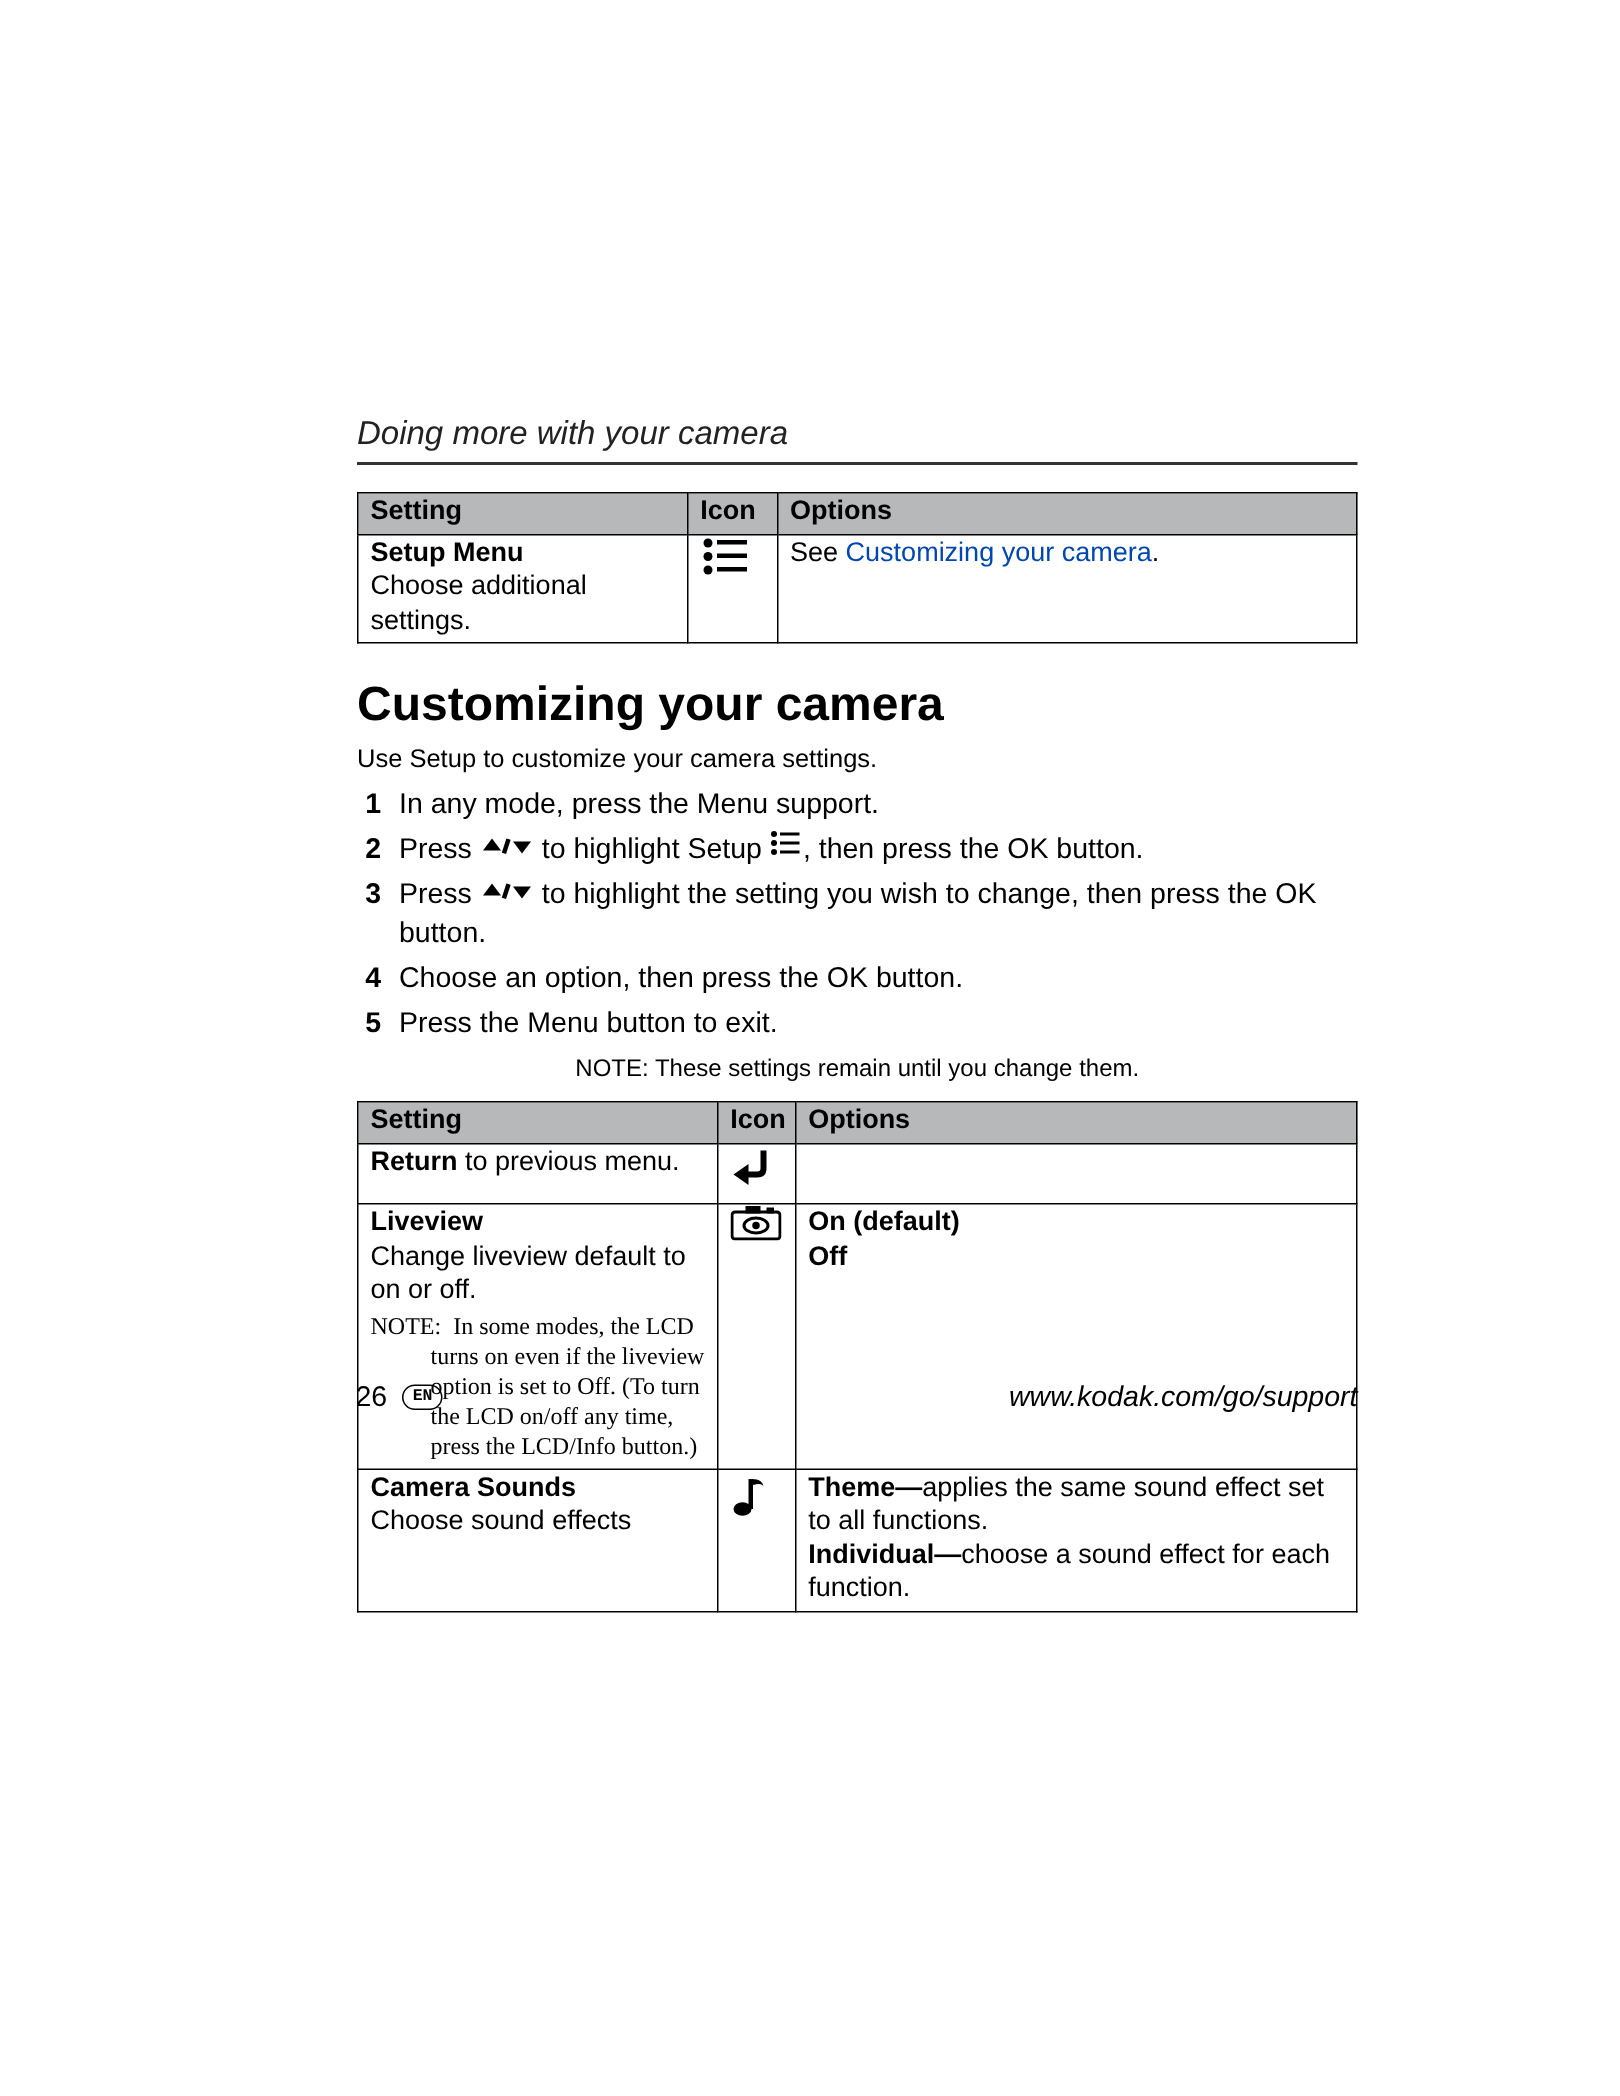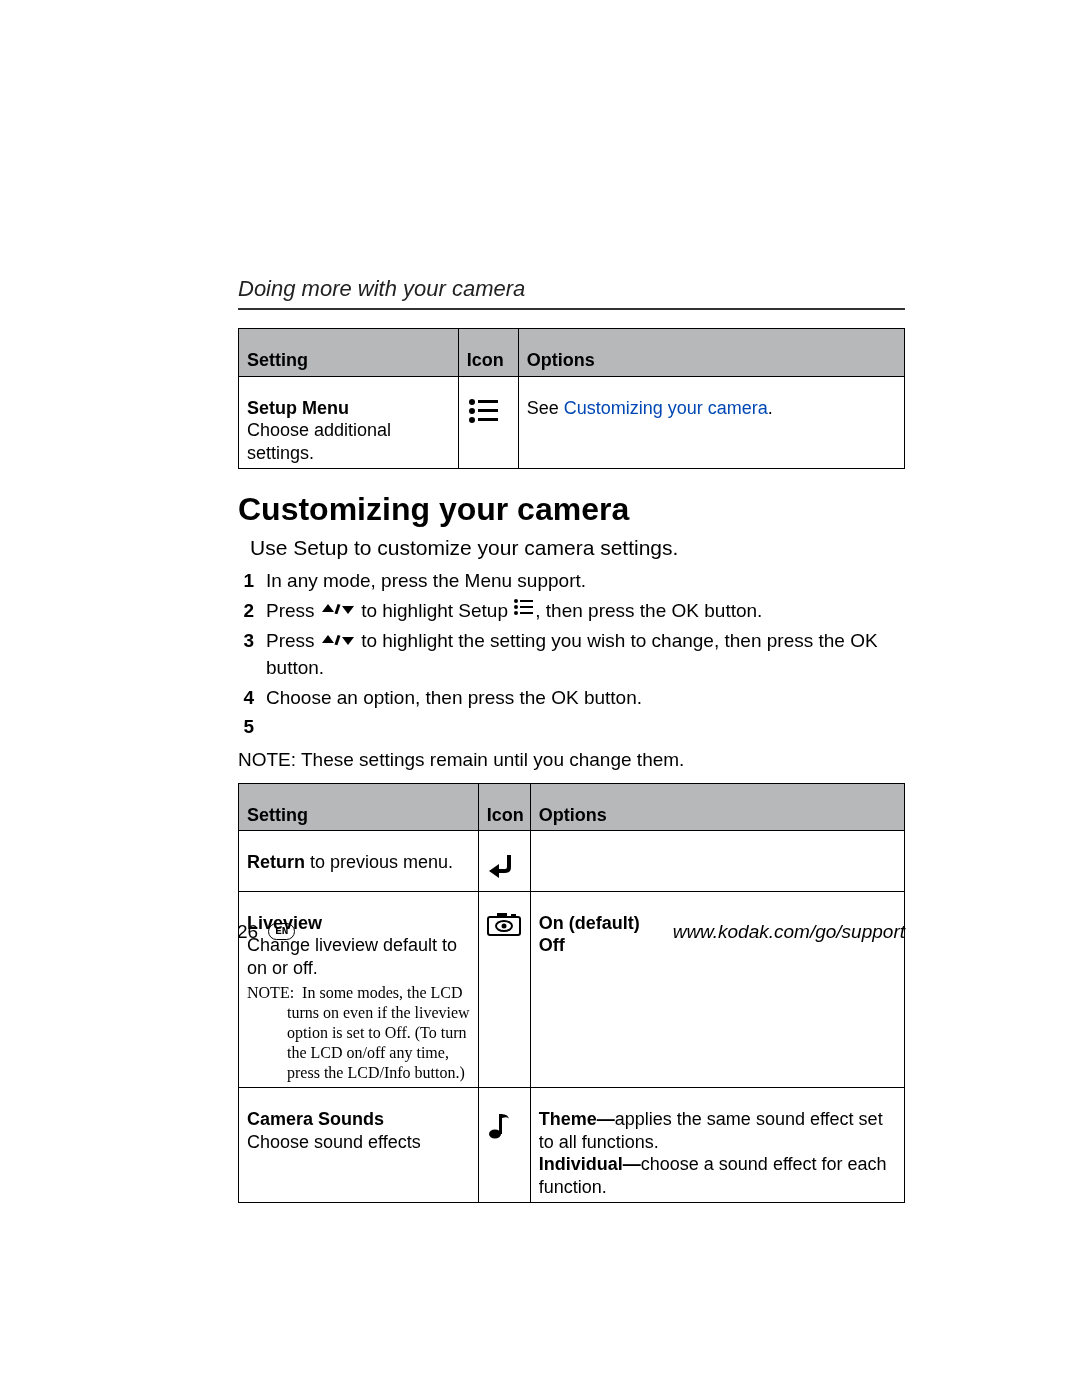--- a/index.html
+++ b/index.html
@@ -27,43 +27,43 @@
     border-top: 2px solid #333;
     margin: 0 0 18px 0;
   }
   table.settings {
     border-collapse: collapse;
     width: 100%;
     font-size: 18px;
   }
   table.settings th, table.settings td {
     border: 1px solid #000;
-    padding: 20px 6px 4px 8px;
+    padding: 0 6px 4px 8px;
     vertical-align: top;
     text-align: left;
     line-height: 1.25;
   }
   table.settings th {
     background: #b7b8ba;
     font-weight: bold;
   }
   table.settings th.col-setting { width: 33%; }
   table.settings th.col-icon { width: 9%; }
   table.settings th.col-options { }
   .icon-cell { text-align: center; vertical-align: top; padding: 6px 4px; }
   .icon-wrap { display: inline-block; }
   h2.section {
     font-size: 32px;
     font-weight: bold;
     margin: 22px 0 8px 0;
     letter-spacing: 0;
   }
   p.intro {
-    font-size: 21px;
-    margin: 0 0 8px 12px;
+    font-size: 17px;
+    margin: 0 0 8px 0;
   }
   ol.steps {
     list-style: none;
     padding: 0;
     margin: 6px 0 8px 0;
     font-size: 19px;
   }
   ol.steps li {
     display: flex;
     gap: 12px;
@@ -76,22 +76,23 @@
     min-width: 16px;
     text-align: right;
   }
   .inline-icon {
     display: inline-block;
     vertical-align: middle;
     position: relative;
     top: -1px;
   }
   .note {
-    font-size: 19px;
+    font-size: 16px;
     margin: 6px 0 12px 0;
+    text-align: center;
   }
   .link { color: #0047b3; }
   .small-note {
     font-size: 16px;
     line-height: 1.25;
   }
   .indent-note {
     display: block;
     padding-left: 40px;
     text-indent: -40px;
@@ -216,20 +217,21 @@
         </span>
         <span> to highlight the setting you wish to change, then press the OK button.</span>
       </span>
     </li>
     <li>
       <span class="num">4</span>
       <span>Choose an option, then press the OK button.</span>
     </li>
     <li>
       <span class="num">5</span>
+      <span>Press the Menu button to exit.</span>
     </li>
   </ol>
 
   <div class="note">NOTE:  These settings remain until you change them.</div>
 
   <table class="settings t2">
     <thead>
       <tr>
         <th class="col-setting">Setting</th>
         <th class="col-icon">Icon</th>

